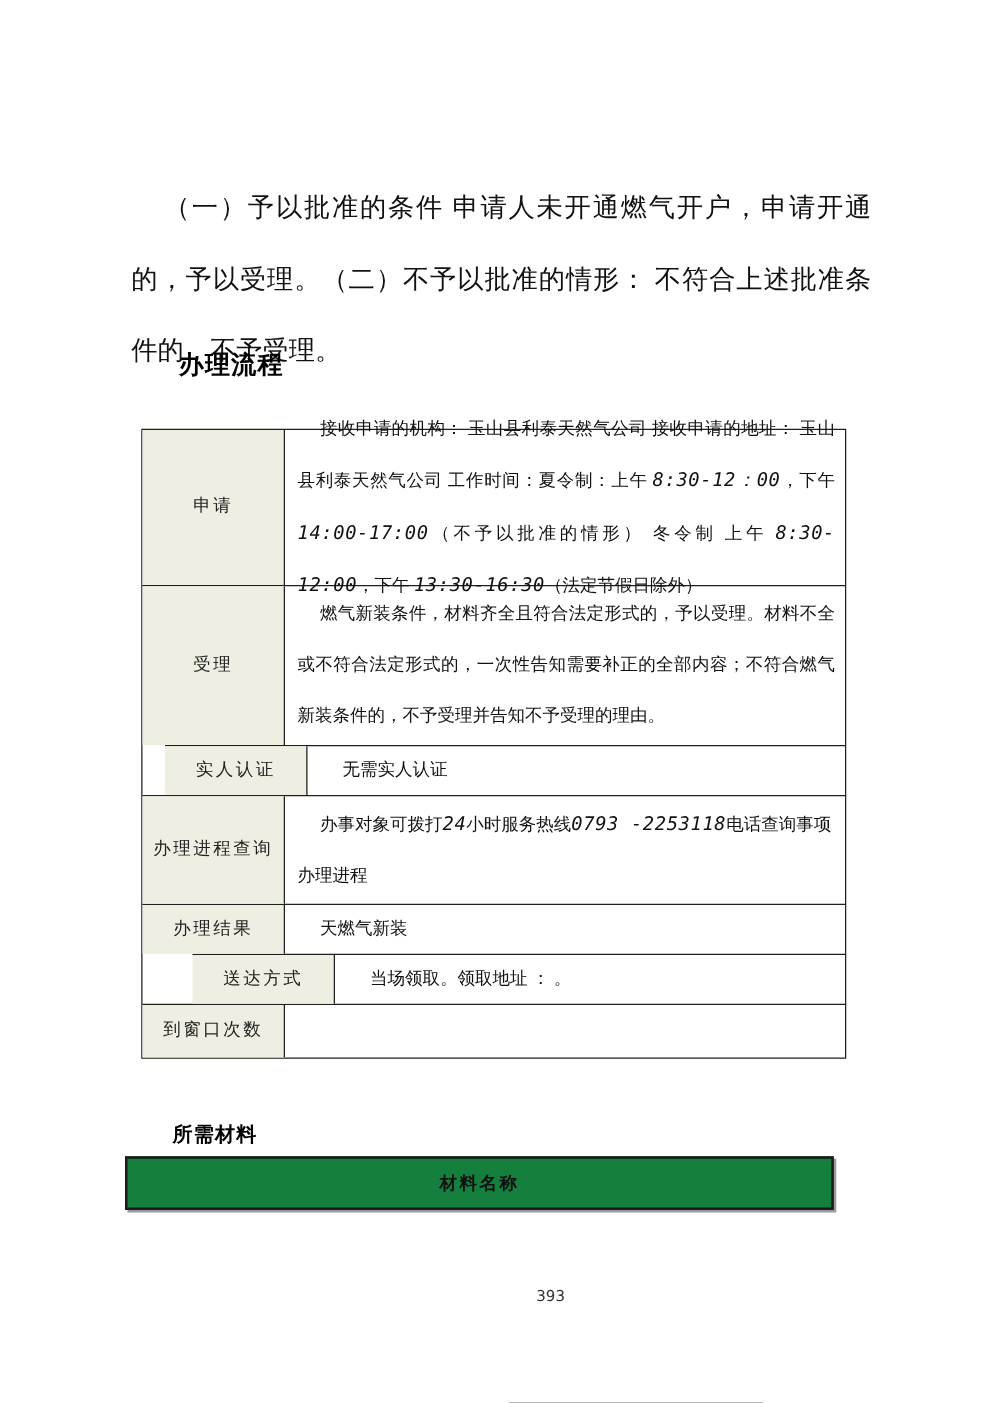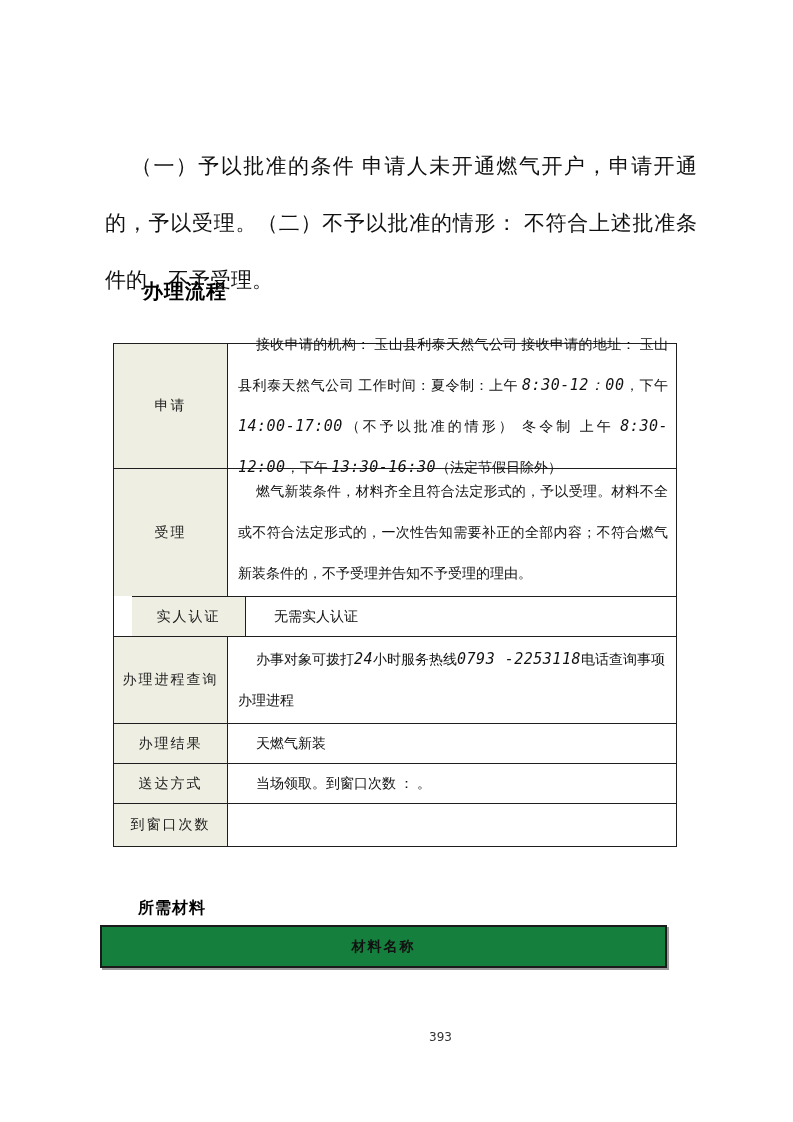--- a/index.html
+++ b/index.html
@@ -37,21 +37,21 @@
     box-sizing:border-box;
     font-size:14px;
   }
   .trow{display:flex;box-sizing:border-box;border-top:1px solid #1f1f1f;}
   .trow:first-child{border-top:none;}
   .trow:nth-child(1){height:124px;}
   .trow:nth-child(2){height:128px;}
   .trow:nth-child(3){height:40px;margin-left:18px;}
   .trow:nth-child(4){height:87px;}
   .trow:nth-child(5){height:40px;}
-  .trow:nth-child(6){height:40px;}
+  .trow:nth-child(6){height:40px;margin-left:40px;}
   .trow:nth-child(7){height:43px;}
   .tlabel{
     width:114px;flex:0 0 114px;box-sizing:border-box;
     background:#eeeee2;
     border-right:1px solid #1f1f1f;
     display:flex;align-items:center;justify-content:center;
     text-align:center;letter-spacing:2px;line-height:44px;
     padding:0 1px;color:#222;
   }
   .tcontent{
@@ -125,21 +125,21 @@
   <div class="trow">
     <div class="tlabel">办理结果</div>
     <div class="tcontent">
       <div class="tcontent-inner"><span>天燃气新装</span></div>
     </div>
   </div>
 
   <div class="trow">
     <div class="tlabel">送达方式</div>
     <div class="tcontent">
-      <div class="tcontent-inner"><span>当场领取。到窗口次数 ： 。</span></div>
+      <div class="tcontent-inner"><span>当场领取。领取地址 ： 。</span></div>
     </div>
   </div>
 
   <div class="trow">
     <div class="tlabel">到窗口次数</div>
   </div>
 </div>
 
   <div class="h-materials">所需材料</div>
 

